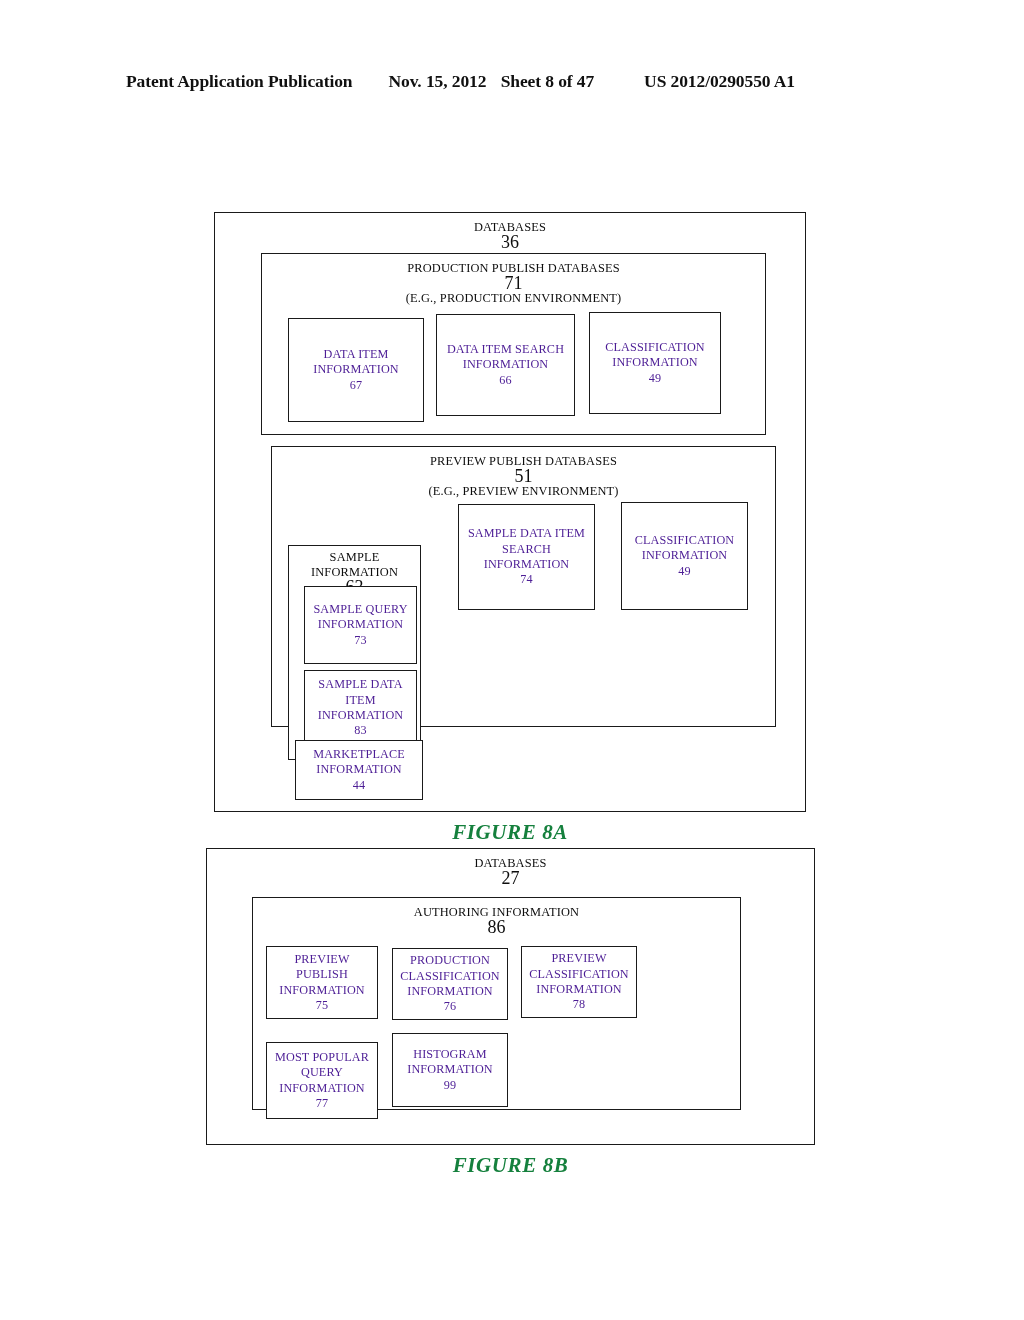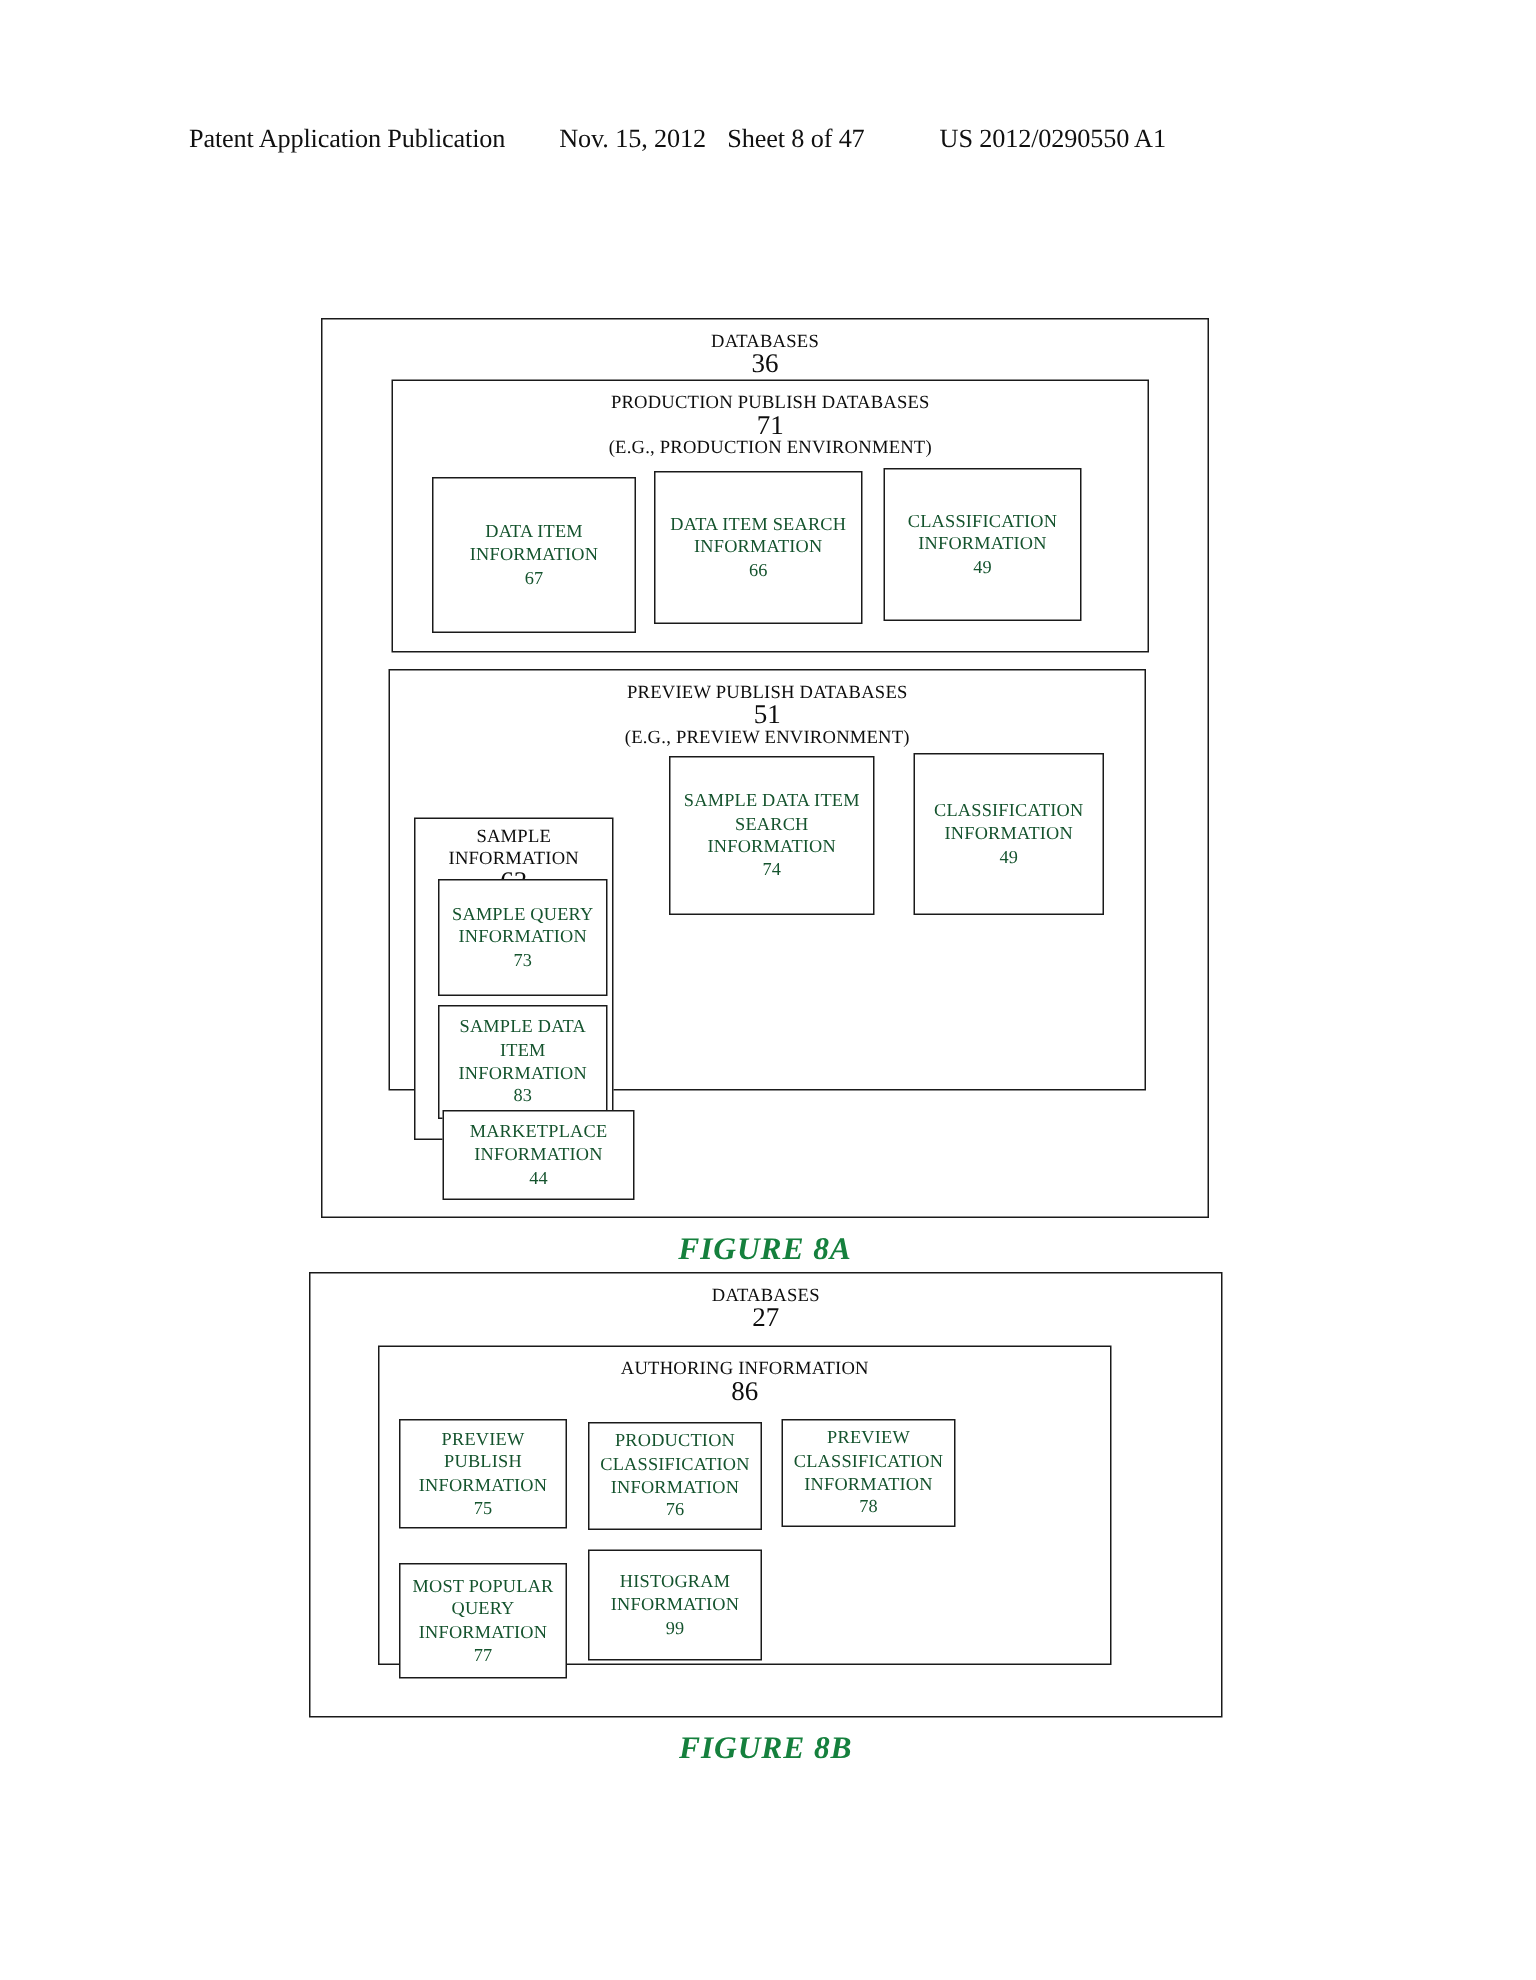--- a/index.html
+++ b/index.html
@@ -14,26 +14,26 @@
     position: relative;
     font-family: "Liberation Serif", "DejaVu Serif", serif;
     color: #000000;
     overflow: hidden;
   }
 
   
   .page-header {
     position: absolute;
     left: 126px;
-    top: 82px;
+    top: 68px;
     width: 772px;
     height: 26px;
     display: flex;
-    align-items: flex-start;
-    font-weight: normal;
+    align-items: center;
+    font-weight: bold;
     font-size: 17.5px;
     letter-spacing: -0.1px;
     color: #101010;
     white-space: nowrap;
   }
   .hdr-title { flex: 0 0 auto; }
   .hdr-mid {
     flex: 0 0 auto;
     margin-left: 36px;
   }
@@ -73,21 +73,21 @@
     border: 1.2px solid #1a1a1a;
     background: #ffffff;
     display: flex;
     flex-direction: column;
     align-items: center;
     justify-content: center;
     text-align: center;
     font-size: 12.2px;
     line-height: 15.4px;
     letter-spacing: 0.15px;
-    color: #14532d;
+    color: #4c1d95;
     padding: 12px 4px;
   }
   .leaf .lbl { white-space: pre-line; }
   .leaf .num { }
 
   
   .frame-head {
     position: absolute;
     left: 0;
     right: 0;
@@ -144,21 +144,21 @@
       <span class="num">66</span>
     </div>
 
     <div class="leaf" style="left:327px; top:58px; width:132px; height:102px;">
       <span class="lbl">CLASSIFICATION
 INFORMATION</span>
       <span class="num">49</span>
     </div>
   </div>
 
-  <div class="frame thin" style="left:44px; top:233px; width:505px; height:281px;">
+  <div class="frame thin" style="left:56px; top:233px; width:505px; height:281px;">
     <div class="frame-head">
       <div class="box-title">PREVIEW PUBLISH DATABASES</div>
       <div class="box-num">51</div>
       <div class="box-title">(E.G., PREVIEW ENVIRONMENT)</div>
     </div>
 
     <div class="frame thin" style="left:16px; top:58px; width:133px; height:215px;margin-top:40px;">
       <div class="frame-head" style="top:4px;">
         <div class="box-title">SAMPLE INFORMATION</div>
         <div class="box-num">63</div>

